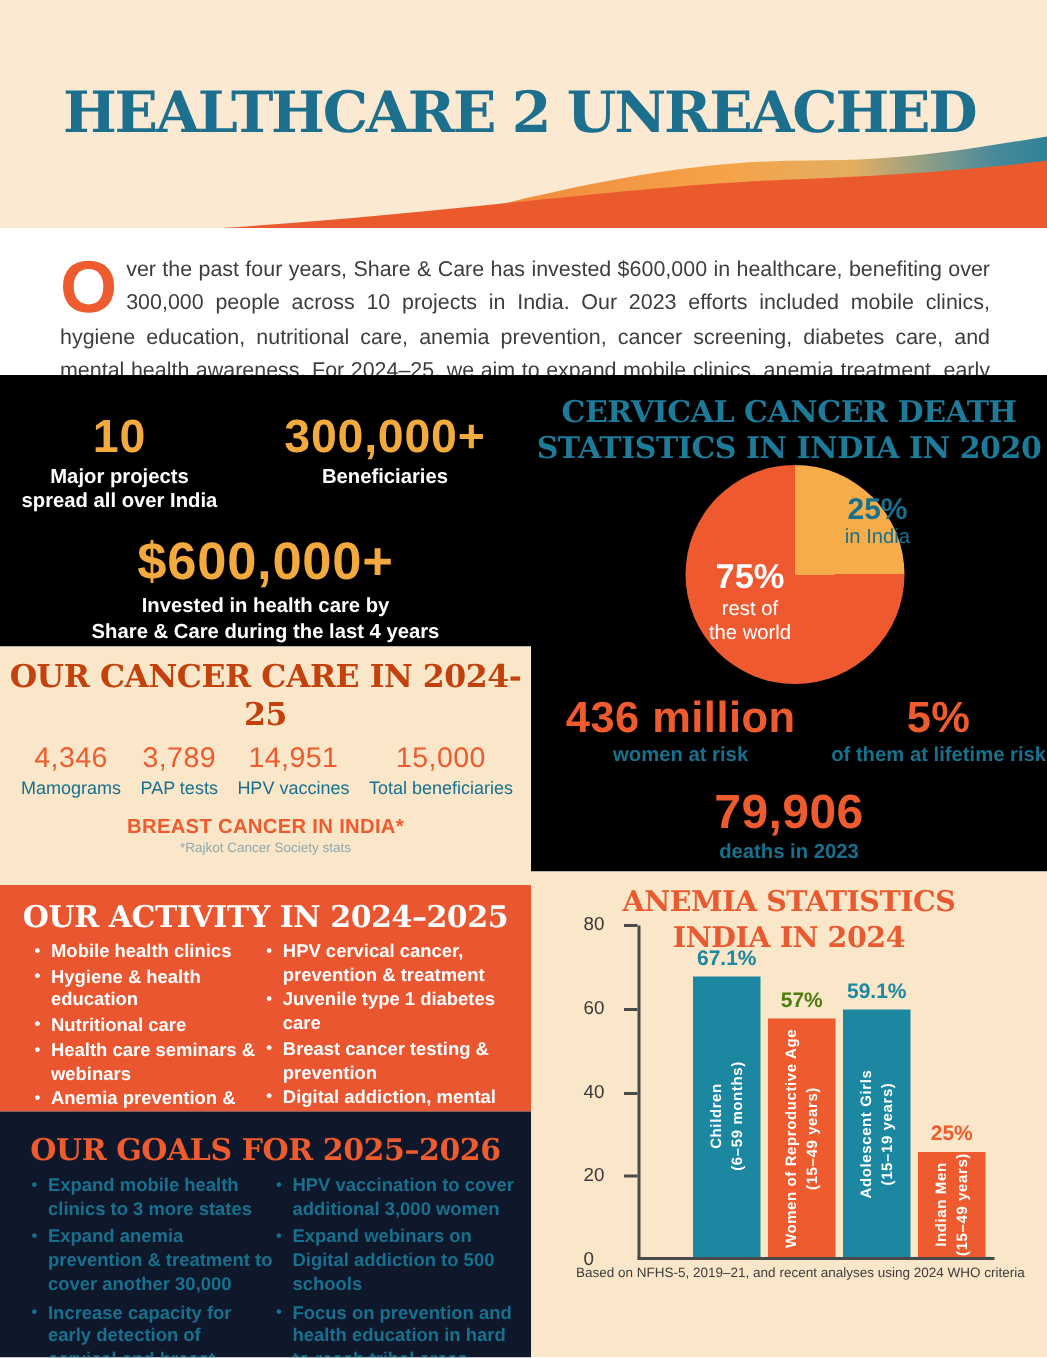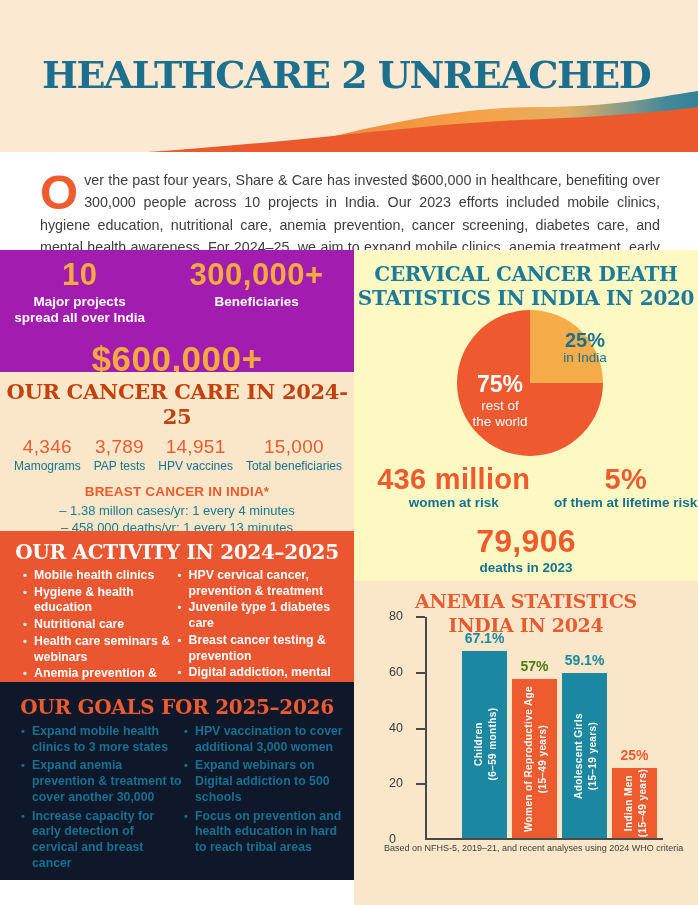--- a/index.html
+++ b/index.html
@@ -16,21 +16,21 @@
   
   .intro { position:absolute; left:0; top:152px; width:698px; height:98px; background:#ffffff; padding:17px 38px 0 40px; }
   .intro-text { font-size:14.3px; line-height:1.56; color:#3D3D3D; text-align:justify; }
   .dropcap { float:left; color:#EE5B2F; font-size:49px; line-height:0.82; font-weight:bold; padding:3px 6px 0 0; }
 
   
   .col-left  { position:absolute; left:0;   top:250px; width:354px; height:655px; }
   .col-right { position:absolute; left:354px; top:250px; width:344px; height:655px; }
 
   
-  .impact { position:relative; width:354px; height:122px; background:#a21caf; padding-top:9px; }
+  .impact { position:relative; width:354px; height:181px; background:#000000; padding-top:25px; }
   .impact-row1 { display:flex; }
   .impact-row1 .impact-stat:nth-child(1){ width:45%; }
   .impact-row1 .impact-stat:nth-child(2){ width:55%; }
   .impact-stat { text-align:center; }
   .impact-value { color:#F2A93E; font-size:31px; font-weight:bold; line-height:1.05; letter-spacing:0.5px; }
   .impact-label { color:#ffffff; font-size:13.5px; font-weight:bold; line-height:1.25; margin-top:2px; white-space:pre-line; }
   .impact-row2 { text-align:center; margin-top:14px; }
   .impact-row2 .impact-value { font-size:35px; }
 
   
@@ -58,21 +58,21 @@
 
   
   .goals { position:relative; width:354px; height:198px; background:#0f172a; padding-top:13px; }
   .goals-heading { text-align:center; color:#EE5B2F; font-size:20px; letter-spacing:-0.3px; }
   .goals-cols { display:flex; padding:5px 8px 0 20px; }
   .goals-cols ul:nth-child(1){ width:50%; }
   .goals-cols ul:nth-child(2){ width:50%; }
   .goals .bullets li { color:#17718E; margin-bottom:3px; }
 
   
-  .cervical { position:relative; width:344px; height:331px; background:#fef9c3; }
+  .cervical { position:relative; width:344px; height:331px; background:#000000; }
   .cervical-heading { position:absolute; top:12px; left:0; width:100%; text-align:center; color:#1D7A99; font-size:20px; line-height:1.2; letter-spacing:-0.3px; white-space:pre-line; }
   .pie { position:absolute; left:103px; top:60px; width:146px; height:146px; border-radius:50%; }
   .pie-label-india { position:absolute; left:96px; top:20px; width:64px; text-align:center; color:#17718E; }
   .pie-label-india .pie-pct { font-size:20px; font-weight:bold; line-height:1.05; }
   .pie-label-india .pie-sub { font-size:13.5px; line-height:1.1; }
   .pie-label-world { position:absolute; left:6px; top:62px; width:74px; text-align:center; color:#ffffff; }
   .pie-label-world .pie-pct { font-size:23px; font-weight:bold; line-height:1.05; }
   .pie-label-world .pie-sub { font-size:13.5px; line-height:1.18; margin-top:2px; white-space:pre-line; }
   .cervical-stats { position:absolute; top:214px; left:0; width:100%; display:flex; }
   .cervical-stat { text-align:center; }
@@ -157,24 +157,20 @@
         <div class="cancer-stat">
           <div class="cancer-value">14,951</div>
           <div class="cancer-label">HPV vaccines</div>
         </div>
         <div class="cancer-stat">
           <div class="cancer-value">15,000</div>
           <div class="cancer-label">Total beneficiaries</div>
         </div>
       </div>
       <h3 class="breast-heading">BREAST CANCER IN INDIA*</h3>
-      <ul class="breast-lines">
-          <li>– 1.38 millon cases/yr: 1 every 4 minutes</li>
-          <li>– 458,000 deaths/yr: 1 every 13 minutes</li>
-        </ul>
       <div class="source-note">*Rajkot Cancer Society stats</div>
     </section>
 
     <section class="activity">
       <h2 class="display activity-heading">OUR ACTIVITY IN 2024–2025</h2>
       <div class="activity-cols">
         <ul class="bullets">
             <li>Mobile health clinics</li>
             <li>Hygiene &amp; health education</li>
             <li>Nutritional care</li>

